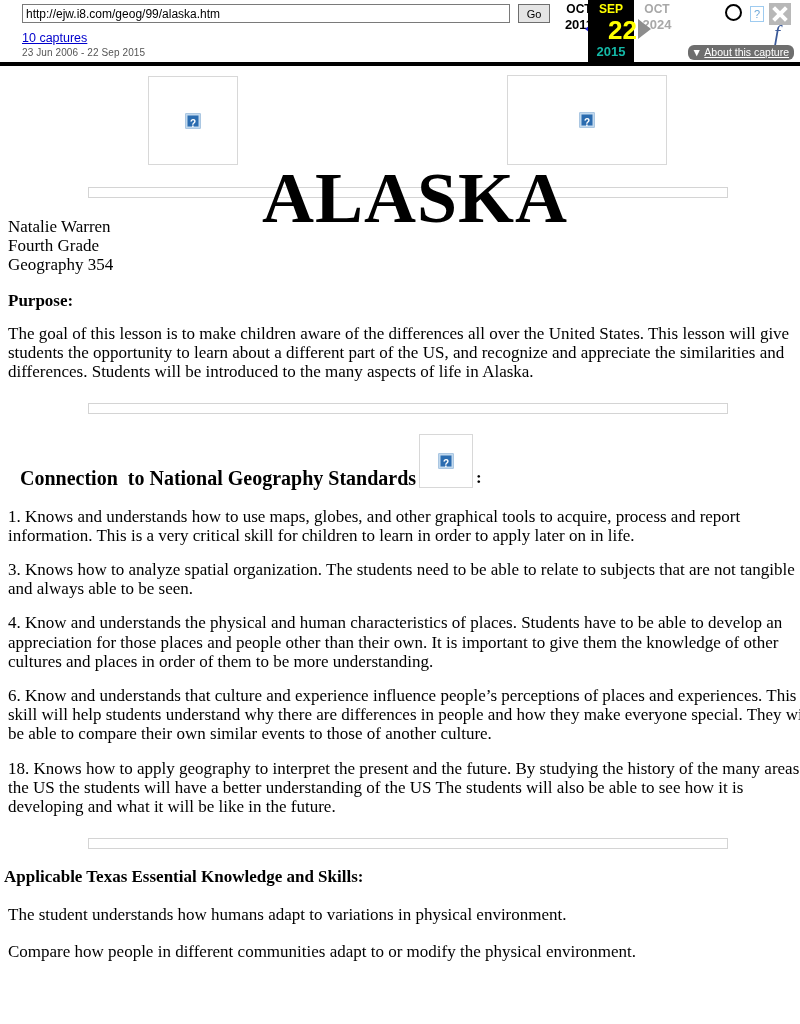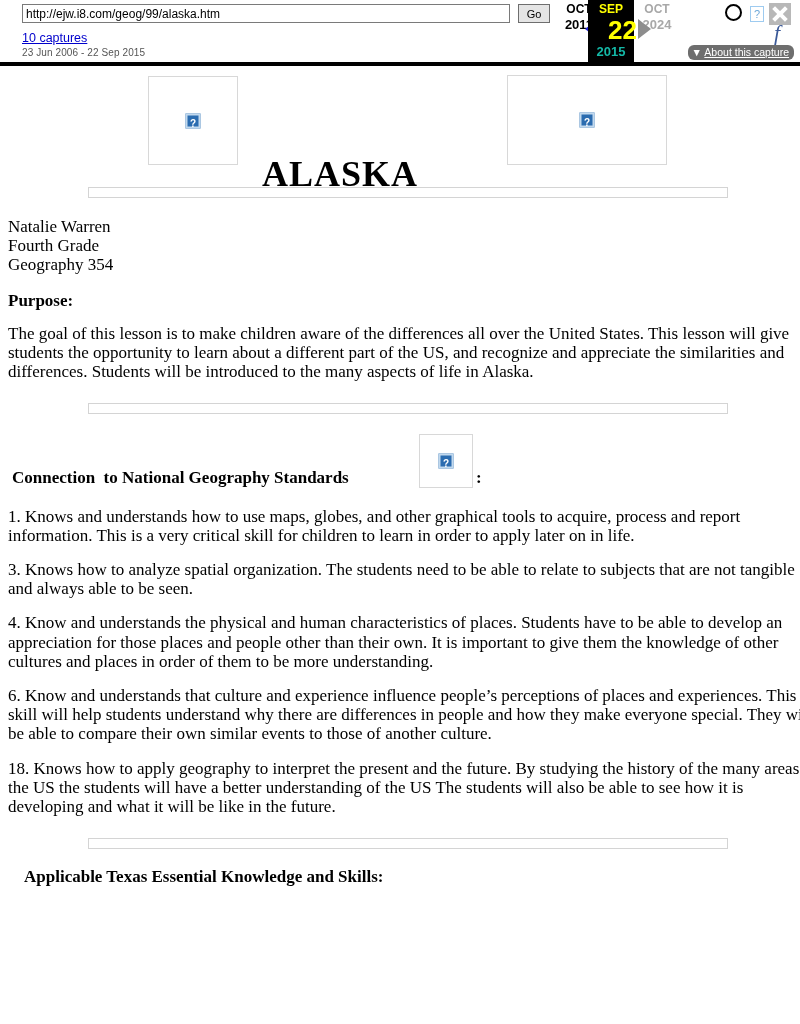--- a/index.html
+++ b/index.html
@@ -225,21 +225,21 @@
     font-weight: bold;
     text-align: center;
     line-height: 15px;
   }
   #img-left  { position: absolute; left: 148px; top: 5px; width: 90px; height: 89px; }
   #img-right { position: absolute; left: 507px; top: 4px; width: 160px; height: 90px; }
   .title {
     position: absolute;
     left: 262px; top: 52px;
     font-family: "Liberation Serif", "DejaVu Serif", serif;
-    font-size: 36px;
+    font-size: 72px;
     font-weight: bold;
     letter-spacing: 1px;
     line-height: 54px;
     color: #000000;
     white-space: nowrap;
     text-align: center;
   }
 
   .rule {
     width: 640px;
@@ -271,43 +271,43 @@
     white-space: pre-line;
   }
 
   .conn-head {
     position: relative;
     margin: 20px 0 0 8px;
     height: 58px;
   }
   .conn-head .ctext {
     position: absolute;
-    left: 4px; bottom: 4px;
-    font-size: 17px;
+    left: 12px; bottom: 4px;
+    font-size: 20px;
     font-weight: bold;
     white-space: pre;
     line-height: 20px;
   }
   #img-inline {
     position: absolute;
     left: 411px; top: 0;
     width: 54px; height: 54px;
   }
   .conn-head .colon {
     position: absolute;
     left: 468px; bottom: 4px;
     font-size: 17px;
     font-weight: bold;
     line-height: 20px;
   }
 
   p.std { margin: 15px 0 0 8px; font-size: 17px; line-height: 19.2px; width: 812px; }
   .rule.r2 { margin-top: 21px; }
   .rule.r3 { margin-top: 22px; }
-  h3.sec2 { margin: 18px 0 0 24px; font-size: 17px; font-weight: bold; line-height: 20px; }
+  h3.sec2 { margin: 18px 0 0 4px; font-size: 17px; font-weight: bold; line-height: 20px; }
   p.teks { margin: 18px 0 0 8px; font-size: 17px; line-height: 19.2px; }
 </style>
 </head>
 <body>
 
 <div class="wm-toolbar">
 
   <div class="wm-left">
     <div class="wm-urlrow">
       <input class="wm-url" type="text" value="http://ejw.i8.com/geog/99/alaska.htm" style="">
@@ -384,14 +384,16 @@
   <p class="std">1. Knows and understands how to use maps, globes, and other graphical tools to acquire, process and report information. This is a very critical skill for children to learn in order to apply later on in life.</p>
   <p class="std">3. Knows how to analyze spatial organization. The students need to be able to relate to subjects that are not tangible and always able to be seen.</p>
   <p class="std">4. Know and understands the physical and human characteristics of places. Students have to be able to develop an appreciation for those places and people other than their own. It is important to give them the knowledge of other cultures and places in order of them to be more understanding.</p>
   <p class="std">6. Know and understands that culture and experience influence people’s perceptions of places and experiences. This skill will help students understand why there are differences in people and how they make everyone special. They will be able to compare their own similar events to those of another culture.</p>
   <p class="std">18. Knows how to apply geography to interpret the present and the future. By studying the history of the many areas of the US the students will have a better understanding of the US The students will also be able to see how it is developing and what it will be like in the future.</p>
 
   <hr class="rule r3">
 
   <h3 class="sec2">Applicable Texas Essential Knowledge and Skills:</h3>
 
+  <p class="teks">The student understands how humans adapt to variations in physical environment.</p>
+  <p class="teks">Compare how people in different communities adapt to or modify the physical environment.</p>
 
 </div>
 
 </body></html>

